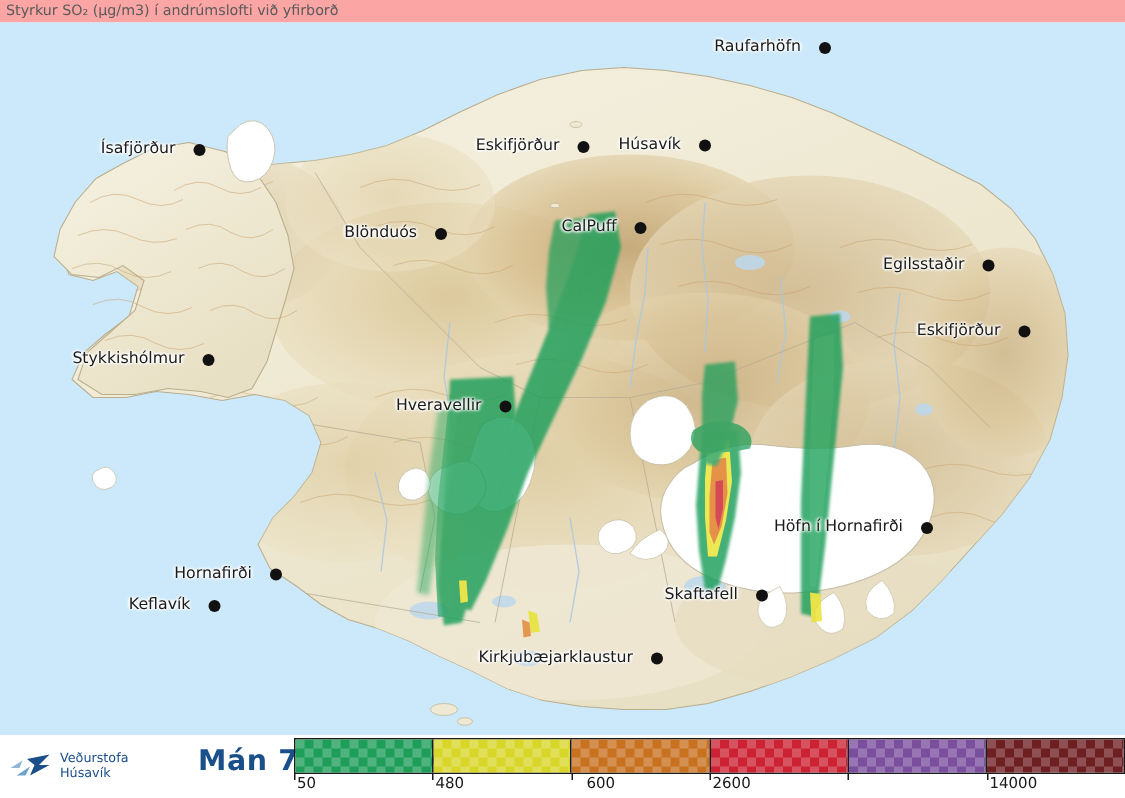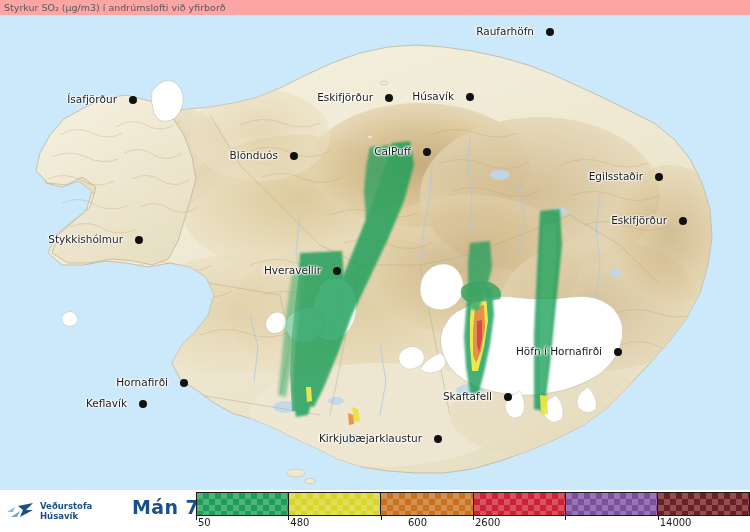--- a/index.html
+++ b/index.html
@@ -43,21 +43,21 @@
   .footer {
     position: absolute; left: 0; top: 490px; width: 750px; height: 42px;
     background: #ffffff;
   }
   .logo {
     position: absolute; left: 6px; top: 8px; width: 122px; height: 26px;
     display: flex; align-items: center; gap: 4px;
   }
   .logo .mark { width: 30px; height: 22px; flex: 0 0 auto; }
   .logo .wordmark {
-    font-size: 8.5px; font-weight: bold; color: #1a4f8a; line-height: 10px;
+    font-size: 8.5px; font-weight: normal; color: #1a4f8a; line-height: 10px;
   }
   .clock {
     position: absolute; left: 132px; top: 6px;
     font-size: 19px; font-weight: bold; color: #1a4f8a;
     letter-spacing: 0.4px; white-space: nowrap;
   }
   .legend { position: absolute; left: 196px; top: 2px; width: 554px; height: 40px; }
   .legend .bar {
     position: absolute; left: 0; top: 0; width: 554px; height: 24px;
     display: flex; border: 1px solid #1b1b1b;
@@ -398,21 +398,21 @@
           <div class="band" style="background: repeating-conic-gradient(rgb(204, 34, 51) 0%, rgb(204, 34, 51) 25%, rgb(215, 83, 96) 0%, rgb(215, 83, 96) 50%) 0% 0% / 12px 12px; border-left: 1px solid rgb(27, 27, 27);"></div>
           <div class="band" style="background: repeating-conic-gradient(rgb(122, 79, 158) 0%, rgb(122, 79, 158) 25%, rgb(151, 118, 179) 0%, rgb(151, 118, 179) 50%) 0% 0% / 12px 12px; border-left: 1px solid rgb(27, 27, 27);"></div>
           <div class="band" style="background: repeating-conic-gradient(rgb(110, 31, 34) 0%, rgb(110, 31, 34) 25%, rgb(142, 80, 83) 0%, rgb(142, 80, 83) 50%) 0% 0% / 12px 12px; border-left: 1px solid rgb(27, 27, 27);"></div>
         </div>
       <div class="ticks" id="legend-ticks">
           <span class="tickmark" style="left: 0px;"></span>
           <span class="tick" style="left: 2px;">50</span>
           <span class="tickmark" style="left: 92.3333px;"></span>
           <span class="tick" style="left: 94.3333px;">480</span>
           <span class="tickmark" style="left: 184.667px;"></span>
-          <span class="tick" style="left: 192px; padding-left: 20px;">600</span>
+          <span class="tick" style="left: 175px; padding-left: 20px;">600</span>
           <span class="tickmark" style="left: 277px;"></span>
           <span class="tick" style="left: 279px;">2600</span>
           <span class="tickmark" style="left: 369.333px;"></span>
           <span class="tick" style="left: 371.333px; margin-top: 32px;">9000</span>
           <span class="tickmark" style="left: 461.667px;"></span>
           <span class="tick" style="left: 463.667px;">14000</span>
         </div>
     </div>
   </div>
 </div>

